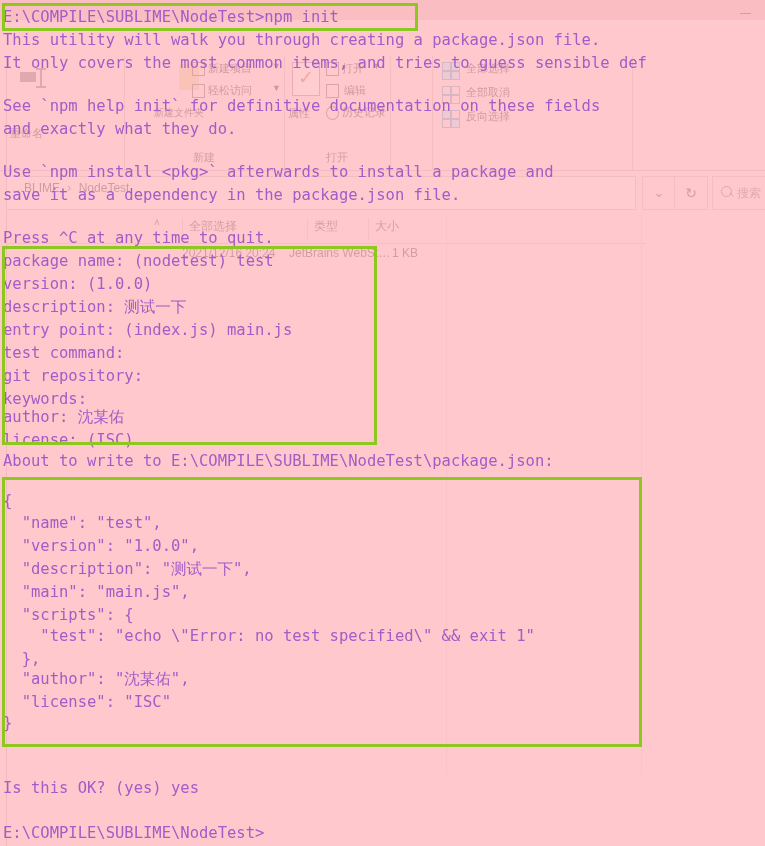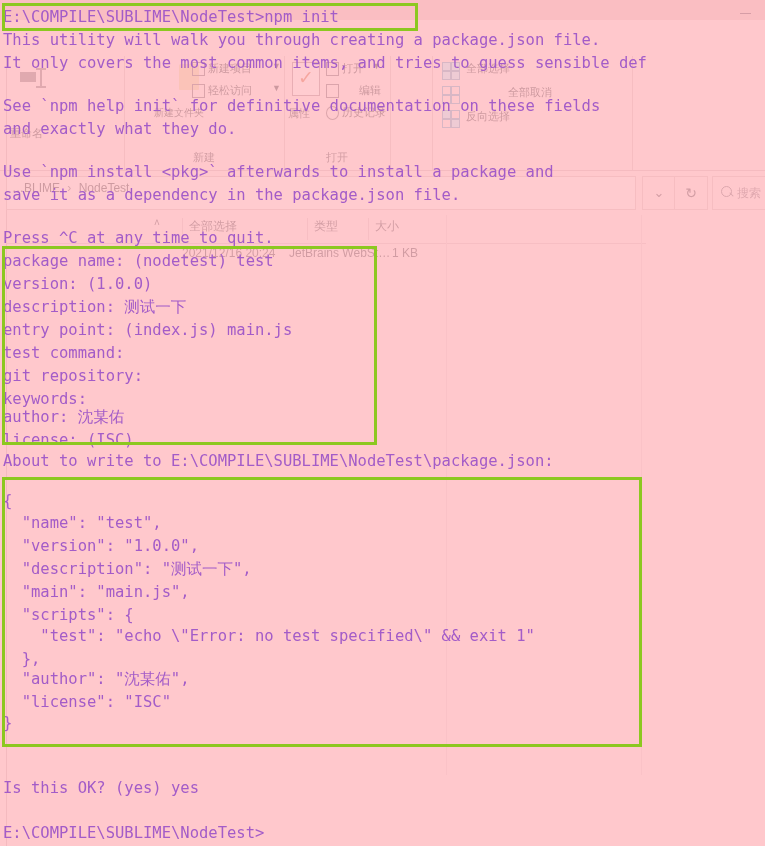--- a/index.html
+++ b/index.html
@@ -305,42 +305,42 @@
 
       <div class="rib-group rib-g3">
         <div class="doc-ic" style="left:8px; top:6px;"></div>
         <div class="rib-item" style="left:4px; top:50px;">属性</div>
 
         <div class="rib-icon-box" style="left:42px; top:6px; width:11px; height:12px;"></div>
         <div class="rib-item" style="left:58px; top:5px;">打开</div>
         <div class="rib-item" style="left:88px; top:5px; font-size:9px;">▼</div>
 
         <div class="rib-icon-box" style="left:42px; top:28px; width:11px; height:12px;"></div>
-        <div class="rib-item" style="left:75px; top:27px;">编辑</div>
+        <div class="rib-item" style="left:60px; top:27px;">编辑</div>
 
         <div class="rib-icon-box" style="left:42px; top:50px; width:11px; height:12px; border-radius:50%;"></div>
         <div class="rib-item" style="left:58px; top:49px;text-align:center;">历史记录</div>
 
         <div class="rib-title">打开</div>
       </div>
 
       <div class="rib-group rib-g4"></div>
 
       <div class="rib-group rib-g5">
         <div class="mini-sq" style="left:10px; top:6px;"></div>
         <div class="mini-sq" style="left:19px; top:6px;"></div>
         <div class="mini-sq" style="left:10px; top:15px;"></div>
         <div class="mini-sq" style="left:19px; top:15px;"></div>
         <div class="rib-item" style="left:34px; top:5px;">全部选择</div>
 
         <div class="mini-sq hollow" style="left:10px; top:30px;"></div>
         <div class="mini-sq hollow" style="left:19px; top:30px;"></div>
         <div class="mini-sq hollow" style="left:10px; top:39px;"></div>
         <div class="mini-sq hollow" style="left:19px; top:39px;"></div>
-        <div class="rib-item" style="left:34px; top:29px;margin-left:42px;">全部取消</div>
+        <div class="rib-item" style="left:34px; top:29px;">全部取消</div>
 
         <div class="mini-sq" style="left:10px; top:54px;"></div>
         <div class="mini-sq hollow" style="left:19px; top:54px;"></div>
         <div class="mini-sq hollow" style="left:10px; top:63px;"></div>
         <div class="mini-sq" style="left:19px; top:63px;"></div>
         <div class="rib-item" style="left:34px; top:53px;">反向选择</div>
 
       </div>
     </div>
 

